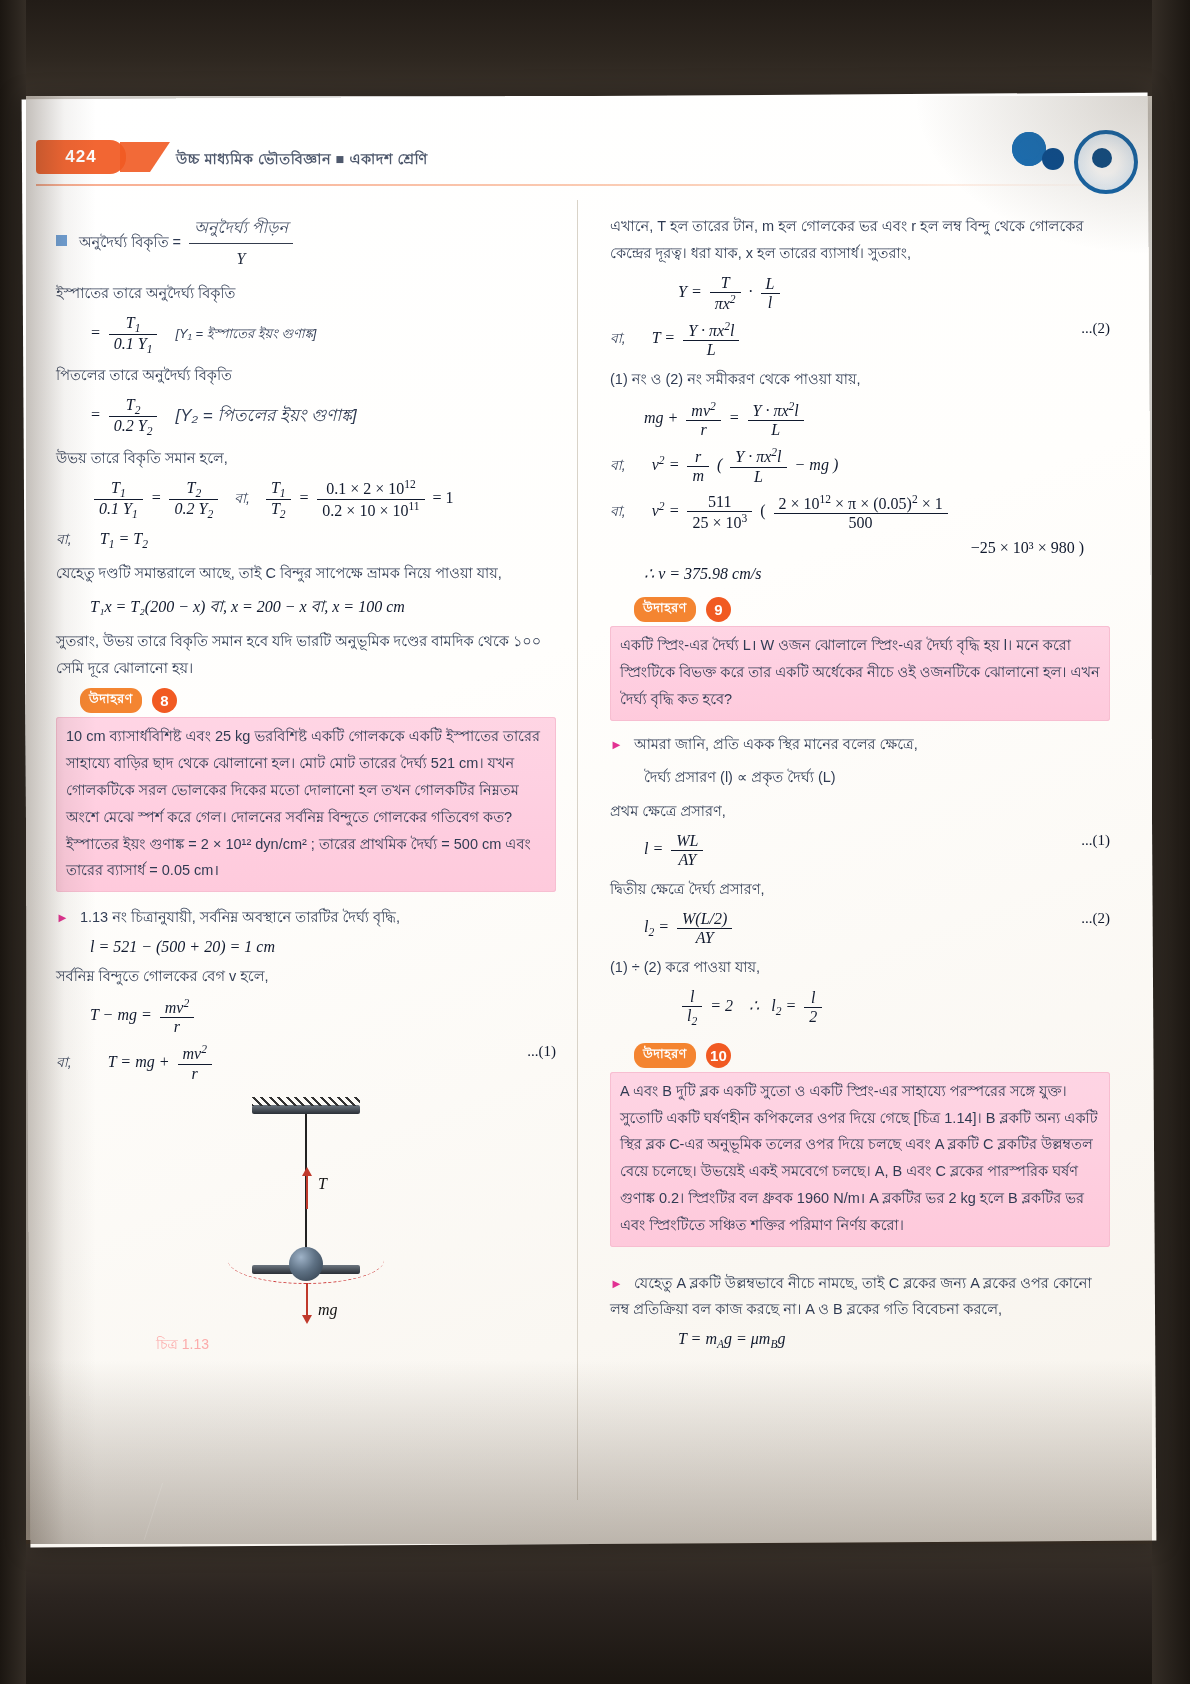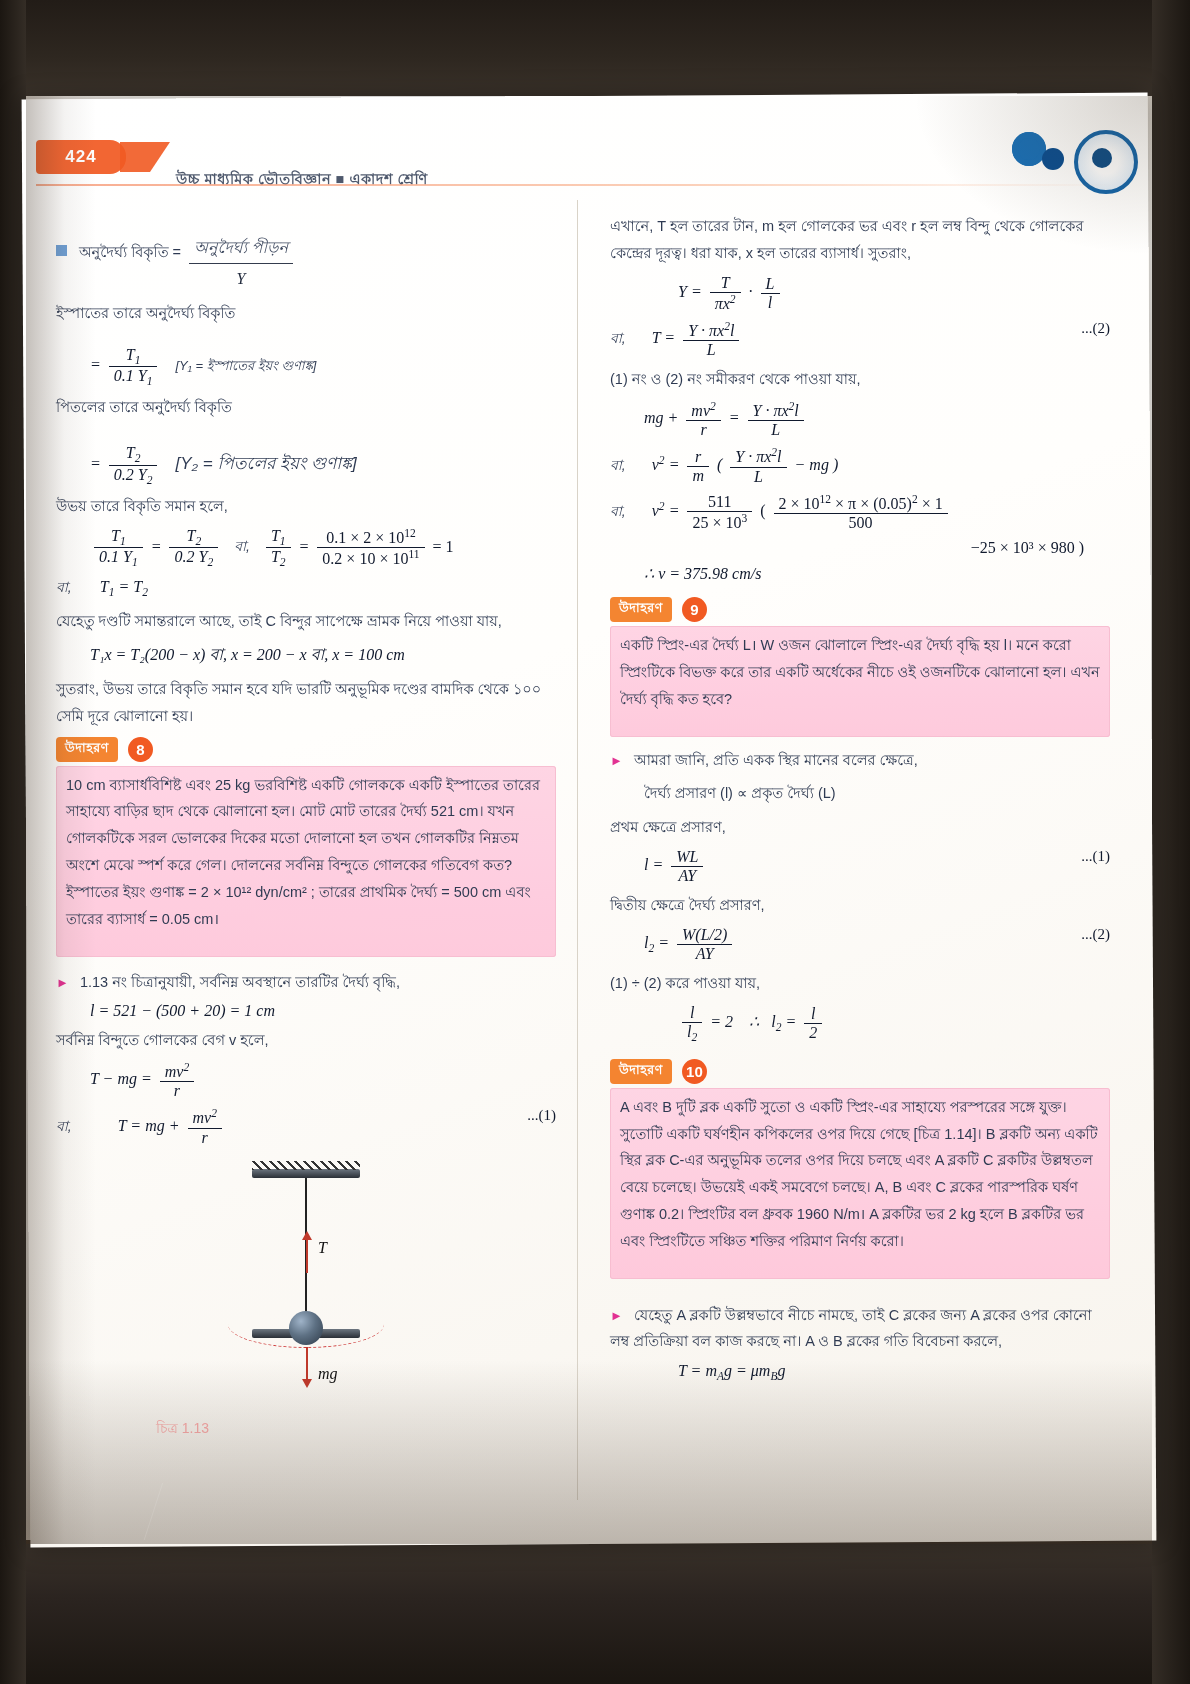--- a/index.html
+++ b/index.html
@@ -133,21 +133,20 @@
   }
 
   
   .bn {
     font-family: "Liberation Sans", sans-serif;
     color: #1d2a44;
     font-size: 14.5px;
     line-height: 1.85;
     filter: blur(0.25px);
     opacity: 0.92;
-    margin-top: 20px;
   }
   .bn.faded { opacity: 0.78; }
   .math {
     font-family: "Liberation Serif", serif;
     color: #111a2e;
     font-size: 16px;
     font-style: italic;
   }
   .math .up { font-style: normal; }
   .row { margin: 7px 0; }
@@ -171,41 +170,42 @@
   sub { font-size: 0.72em; }
   sup { font-size: 0.72em; }
 
   
   .ex-tag {
     display: inline-block;
     background: #f47b20;
     color: #fff;
     font: bold 12.5px "Liberation Sans", sans-serif;
     padding: 2px 9px 3px 9px;
-    border-radius: 4px;
+    border-radius: 11px;
     letter-spacing: 0.6px;
     opacity: 0.92;
     filter: blur(0.3px);
     vertical-align: middle;
+    margin-left: 24px;
   }
   .ex-num {
     display: inline-block;
     width: 25px; height: 25px;
     border-radius: 50%;
     background: #f15a22;
     color: #fff;
     font: bold 15px "Liberation Sans", sans-serif;
     text-align: center;
     line-height: 25px;
     margin-left: 6px;
     vertical-align: middle;
   }
   .hl-pink {
     background: linear-gradient(180deg, #ffd2e3 0%, #ffc6da 100%);
-    padding: 6px 10px 24px 10px;
+    padding: 6px 10px 8px 10px;
     border-radius: 3px;
     box-shadow: 0 0 0 1px #f7b9ce inset;
   }
   .hl-block { margin-top: 6px; }
   .bullet-tri {
     color: #e0218a;
     font-size: 13px;
     margin-right: 7px;
   }
   .blue-sq {
@@ -442,21 +442,21 @@
     <div class="row bn">সর্বনিম্ন বিন্দুতে গোলকের বেগ v হলে,</div>
 
     <div class="row math indent1">
       T − mg =
       <span class="frac"><span class="num">mv<sup>2</sup></span><span class="den">r</span></span>
     </div>
 
     <div class="row math">
       <span class="eqnum">...(1)</span>
       <span class="bn" style="font-size:14px">বা,</span>
-      <span style="margin-left:42px">T = mg +
+      <span style="margin-left:32px">T = mg +
         <span class="frac"><span class="num">mv<sup>2</sup></span><span class="den">r</span></span>
       </span>
     </div>
 
     <div class="fig">
       <div class="bar bar-top"></div>
       <div class="hatch"></div>
       <div class="vline"></div>
       <div class="arc"></div>
       <div class="bar bar-bot"></div>

